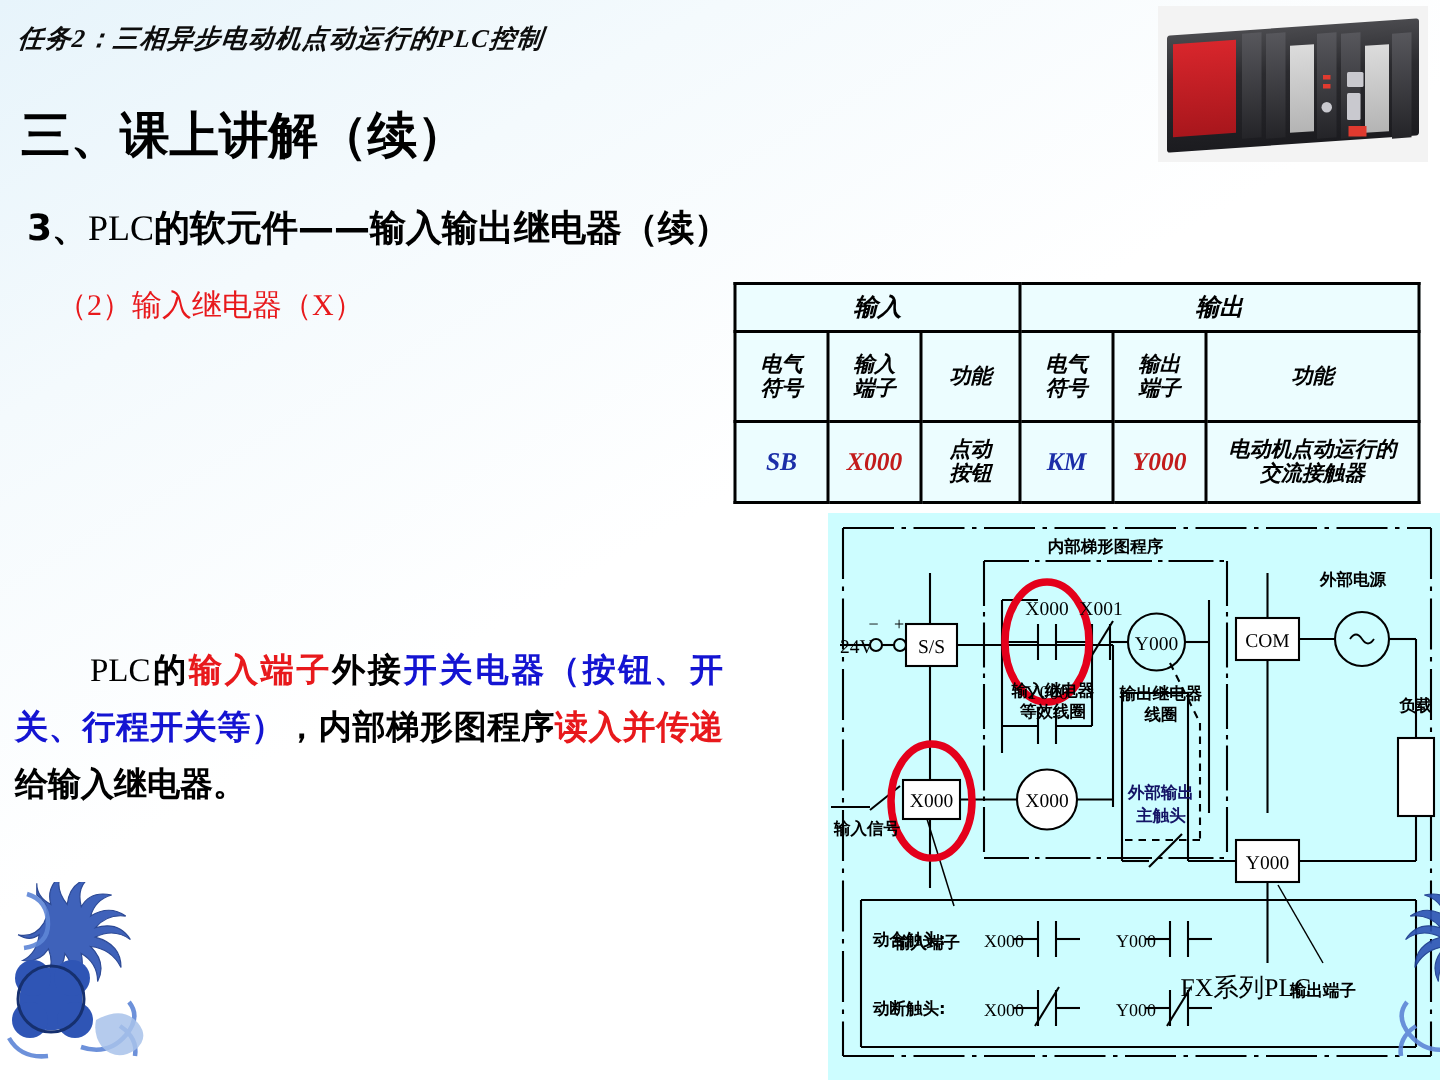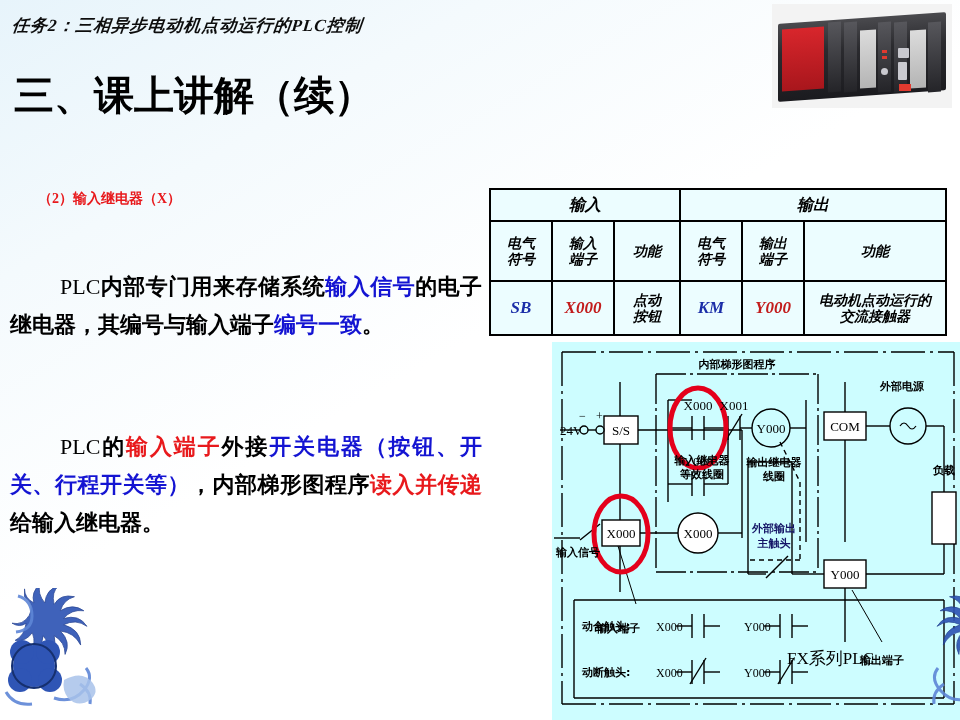--- a/index.html
+++ b/index.html
@@ -40,33 +40,33 @@
     background:linear-gradient(180deg,#dcdcdc,#b4b4b4);transform:skewY(-4deg);}
   .plc-dark{position:absolute;top:18px;width:13px;height:70px;
     background:linear-gradient(180deg,#57575c,#242428);transform:skewY(-4deg);}
   .plc-led{position:absolute;width:5px;height:3px;background:#e03a2f;}
   .plc-port{position:absolute;background:#c9c9cf;border-radius:1px;}
 
   
   .h-main{
     position:absolute;left:14px;top:68px;
     font-family:"DejaVu Sans","Liberation Sans",sans-serif;
-    font-size:40px;font-weight:bold;color:#000;white-space:nowrap;
+    font-size:33px;font-weight:bold;color:#000;white-space:nowrap;
   }
   .h-sub{
     position:absolute;left:18px;top:136px;
     font-size:24px;font-weight:bold;color:#000;white-space:nowrap;
     font-family:"DejaVu Sans","Liberation Sans",sans-serif;
   }
   .h-sub .lat{font-family:"Liberation Serif","DejaVu Serif",serif;font-weight:normal;}
 
   
   .sec-title{
     position:absolute;left:38px;top:190px;
-    font-size:14px;font-weight:bold;color:#e8191c;white-space:nowrap;
+    font-size:20px;font-weight:normal;color:#e8191c;white-space:nowrap;
     font-family:"DejaVu Sans","Liberation Sans",sans-serif;
   }
   .sec-title .lat{font-family:"Liberation Serif","DejaVu Serif",serif;}
   .para{
     position:absolute;left:10px;width:472px;
     font-size:22px;font-weight:bold;line-height:38px;color:#000;
     font-family:"DejaVu Sans","Liberation Sans",sans-serif;
     text-align:justify;
   }
   .para .lat{font-family:"Liberation Serif","DejaVu Serif",serif;font-weight:normal;}
@@ -125,26 +125,28 @@
     <div class="plc-dark" style="left:156px;"></div>
     <div class="plc-led" style="left:110px;top:46px;"></div>
     <div class="plc-led" style="left:110px;top:52px;"></div>
     <div class="plc-port" style="left:126px;top:44px;width:11px;height:10px;"></div>
     <div class="plc-port" style="left:126px;top:58px;width:9px;height:18px;"></div>
     <div class="plc-port" style="left:109px;top:64px;width:7px;height:7px;border-radius:50%;"></div>
     <div class="plc-led" style="left:127px;top:80px;width:12px;height:7px;"></div>
   </div>
 
   <div class="h-main">三、课上讲解（续）</div>
+  <div class="h-sub">
+    <span>3、</span><span class="lat">PLC</span><span>的软元件——输入输出继电器（续）</span>
+  </div>
 
   <div class="sec-title">
     <span class="lat">（2）</span><span>输入继电器</span><span class="lat">（X）</span>
   </div>
 
-  <div class="para" id="para1"><span class="ind"></span><span class="lat">PLC</span><span>内部专门用来存储系统</span><span class="blue">输入信号</span><span>的电子继电器，其编号与输入端子</span><span class="blue">编号一致</span><span>。</span></div>
   <div class="para" id="para2"><span class="ind"></span><span class="lat">PLC</span><span>的</span><span class="red">输入端子</span><span>外接</span><span class="blue">开关电器（按钮、开关、行程开关等）</span><span>，内部梯形图程序</span><span class="red">读入并传递</span><span>给输入继电器。</span></div>
 
   <table class="tbl">
     <tbody>
         <tr>
       <td class="hd" colspan="3">输入</td>
       <td class="hd" colspan="3">输出</td>
     </tr>
     <tr>
       <td class="sub w1">

